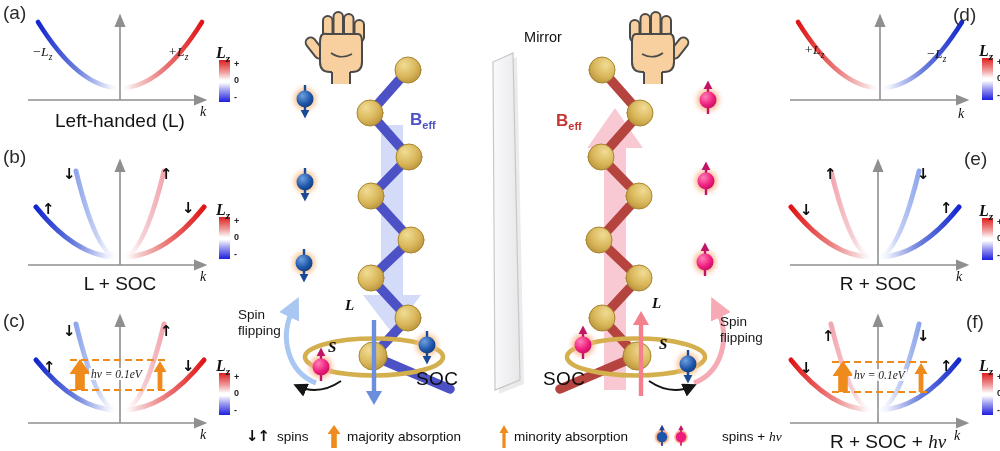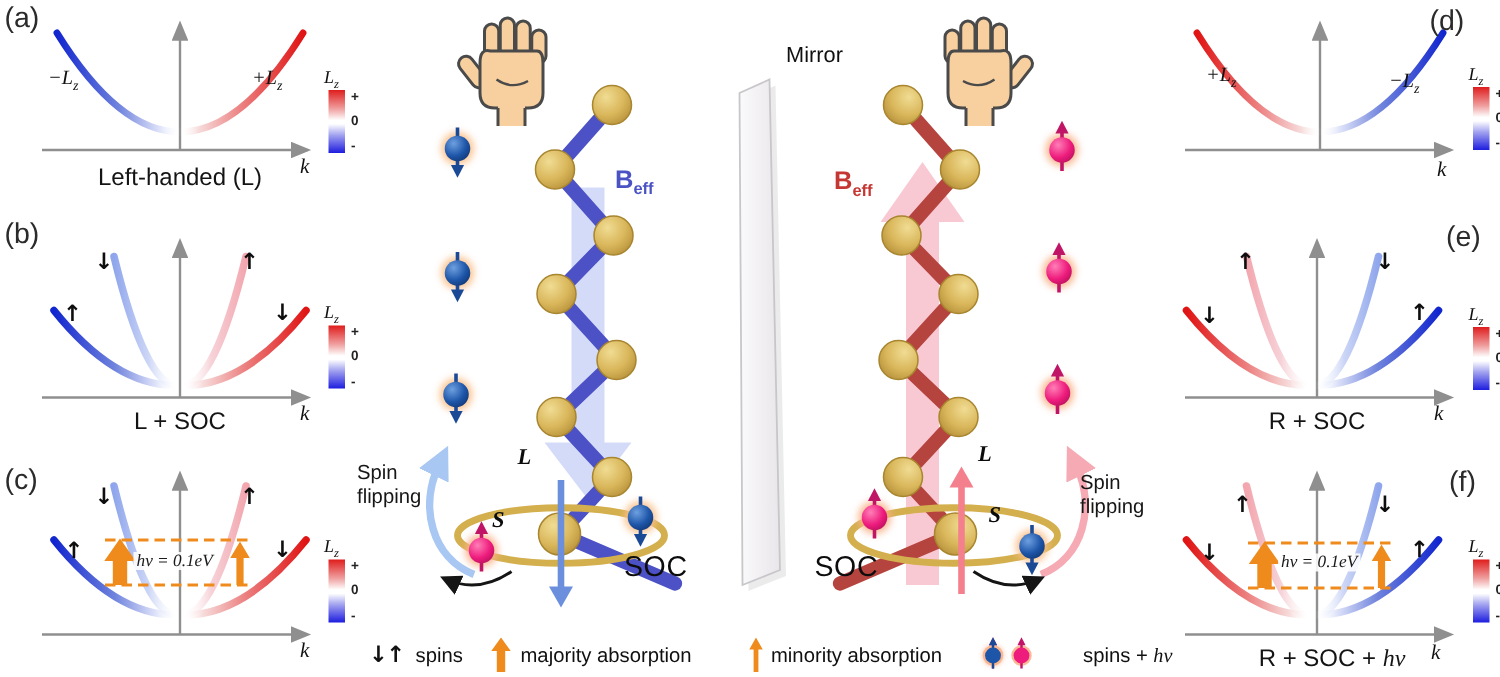--- a/index.html
+++ b/index.html
@@ -5,22 +5,22 @@
   html,body{margin:0;padding:0;background:#fff}
   .stage{position:relative;width:1000px;height:451px;background:#fff;overflow:hidden;
          font-family:"Liberation Sans",sans-serif;color:#111}
   .abs{position:absolute}
   svg{display:block}
   .tag{font-size:19px;color:#2b2b2b}
   .mathit{font-family:"Liberation Serif",serif;font-style:italic}
   .blab{font-size:13.5px;font-family:"Liberation Serif",serif;font-style:italic}
   .blab sub,.lzl sub{font-size:.7em}
   .kl{font-size:14px}
-  .ttl{font-size:16px;text-align:center;color:#141414}
-  .cbar .lzl{position:absolute;top:-16px;left:-3px;font-size:12px;font-family:"Liberation Serif",serif;font-style:italic;font-weight:normal}
+  .ttl{font-size:19px;text-align:center;color:#141414}
+  .cbar .lzl{position:absolute;top:-16px;left:-3px;font-size:16px;font-family:"Liberation Serif",serif;font-style:italic;font-weight:bold}
   .cbar .bar{width:11px;height:42px;background:linear-gradient(#df1d1d,#f0a0a0 30%,#ffffff 48%,#ffffff 54%,#a0a0f0 72%,#1d1ddf)}
   .cbar .tk{position:absolute;left:15px;font-size:9px;font-weight:bold;color:#222;line-height:1}
   .tk0{top:0px}.tk1{top:16px}.tk2{top:33px}
   .arr{font-size:15px;font-weight:600;font-family:"DejaVu Sans",sans-serif;color:#0e0e0e;line-height:1}
   .photon{font-family:"Liberation Serif",serif;font-style:italic;font-size:11.5px;color:#1a1a1a;background:rgba(255,255,255,.88);padding:0 2px;white-space:nowrap}
   .sflip{font-size:13.5px;color:#161616;line-height:1.15}
   .soclab{font-size:19px;font-weight:500;letter-spacing:.4px;color:#0c0c0c}
   .slab{font-family:"Liberation Serif",serif;font-style:italic;font-weight:bold;font-size:15px;color:#0b0b0b}
   .beff{font-size:17px;font-weight:700}
   .beff sub{font-size:11px}

